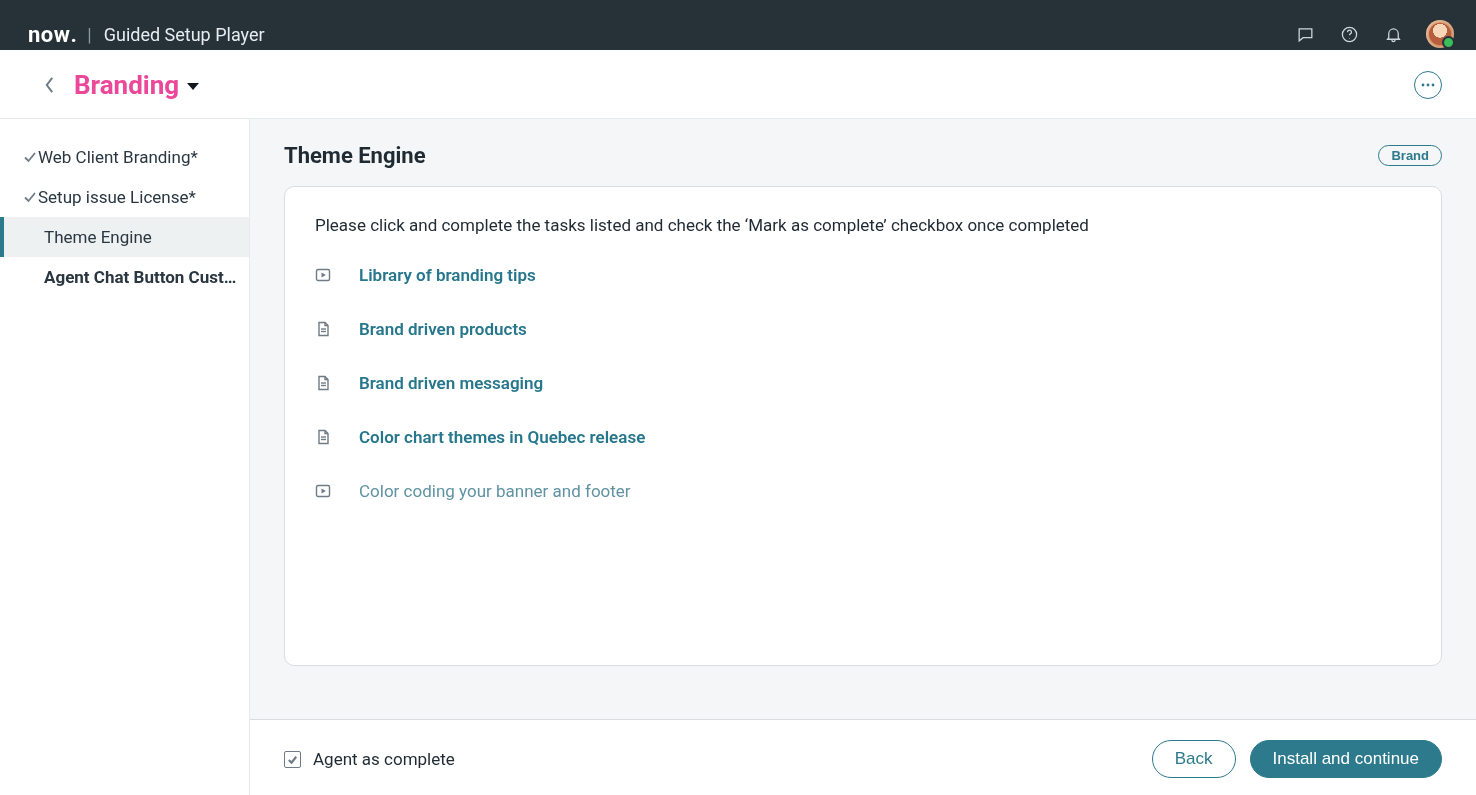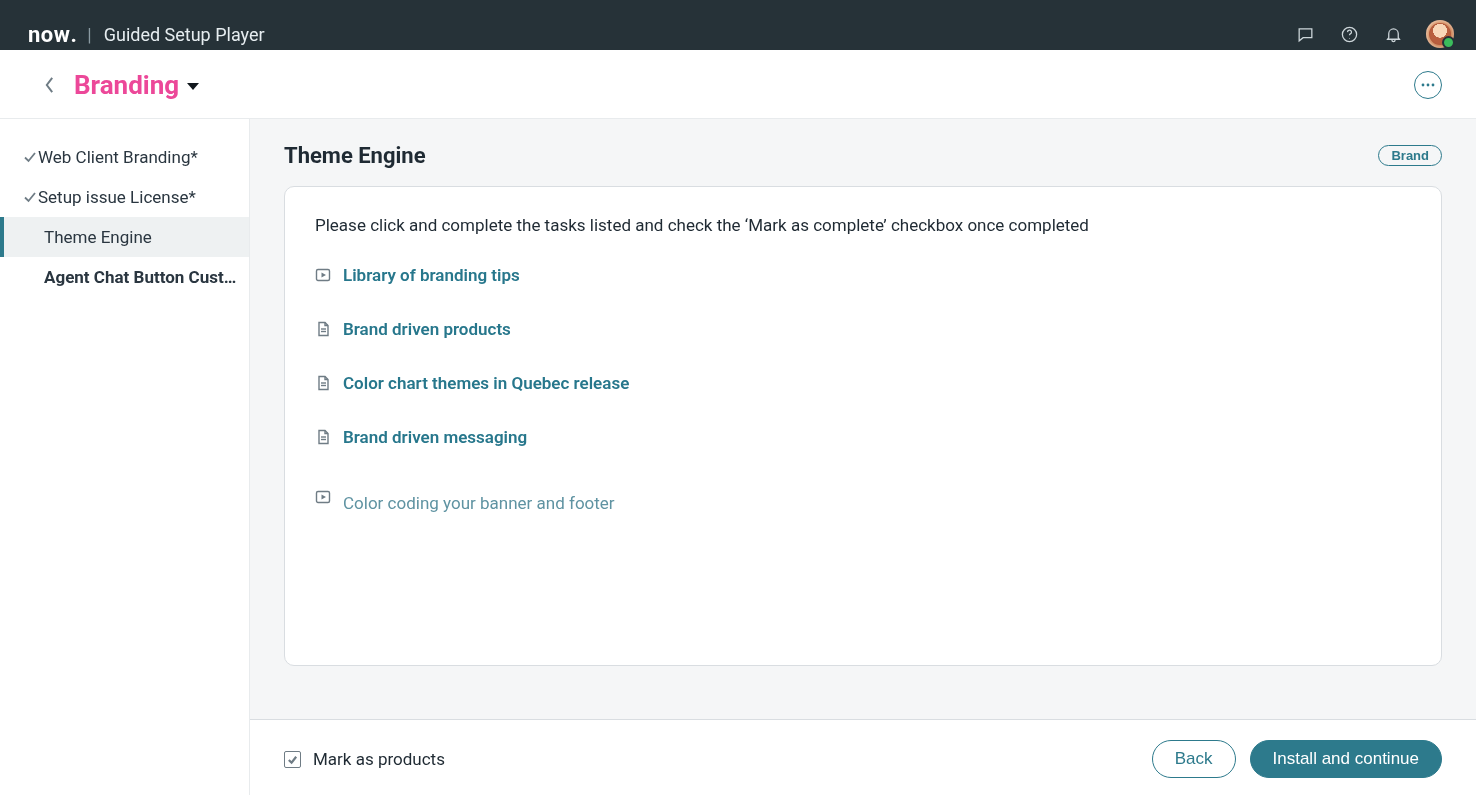--- a/index.html
+++ b/index.html
@@ -172,31 +172,31 @@
     background:var(--white);
     border:1px solid var(--border);
     border-radius:10px;
     padding:28px 30px 60px 30px;
     min-height:480px;
   }
   .task-intro{
     font-size:17px;color:#1f2a33;margin-bottom:30px;
   }
   .task-link-row{
-    display:flex;align-items:center;gap:12px;
+    display:flex;align-items:center;gap:28px;
     margin-bottom:34px;cursor:pointer;
   }
   .task-link-row .doc-icon,
   .task-link-row .play-icon{
     width:16px;height:16px;color:#6f7c85;flex-shrink:0;
   }
   .task-link-row .label{
     color:var(--link);font-size:17px;font-weight:600;
   }
-  .task-link-row.muted .label{font-weight:400;color:#5f93a2;margin-top:12px;}
+  .task-link-row.muted .label{font-weight:400;color:#5f93a2;}
 
   
   .footer{
     background:var(--white);
     border-top:1px solid var(--border);
     padding:20px 34px;
     display:flex;align-items:center;
   }
   .mark-complete{
     display:flex;align-items:center;gap:12px;font-size:17px;
@@ -328,50 +328,50 @@
                 </svg></span>
               <span class="label">Brand driven products</span>
             </div>
             <div class="task-link-row">
               <span class="doc-icon"><svg viewBox="0 0 16 16" fill="none" stroke="currentColor" stroke-width="1.4">
                   <path d="M4 1.5h6L13 4.5V14.5H4z"></path>
                   <path d="M10 1.5V4.5H13"></path>
                   <line x1="6" y1="8" x2="11" y2="8"></line>
                   <line x1="6" y1="10.5" x2="11" y2="10.5"></line>
                 </svg></span>
-              <span class="label">Color chart themes in Quebec release</span>
+              <span class="label">Brand driven messaging</span>
             </div>
             <div class="task-link-row">
               <span class="doc-icon"><svg viewBox="0 0 16 16" fill="none" stroke="currentColor" stroke-width="1.4">
                   <path d="M4 1.5h6L13 4.5V14.5H4z"></path>
                   <path d="M10 1.5V4.5H13"></path>
                   <line x1="6" y1="8" x2="11" y2="8"></line>
                   <line x1="6" y1="10.5" x2="11" y2="10.5"></line>
                 </svg></span>
-              <span class="label">Brand driven messaging</span>
+              <span class="label">Color chart themes in Quebec release</span>
             </div>
             <div class="task-link-row muted">
               <span class="play-icon"><svg viewBox="0 0 16 16" fill="none" stroke="currentColor" stroke-width="1.4">
                   <rect x="1.5" y="2.5" width="13" height="11" rx="1.5"></rect>
                   <polygon points="6.5,5.5 11,8 6.5,10.5" fill="currentColor" stroke="none"></polygon>
                 </svg></span>
               <span class="label">Color coding your banner and footer</span>
             </div>
           </div>
       </div>
     </div>
 
     <div class="footer">
       <label class="mark-complete">
         <span class="checkbox" id="mark-check">
           <svg viewBox="0 0 12 12">
               <polyline points="2,6.5 5,9.5 10,3"></polyline>
             </svg>
         </span>
-        <span>Mark as products</span>
+        <span>Agent as complete</span>
       </label>
       <div class="spacer"></div>
       <button class="btn btn-outline">Back</button>
       <button class="btn btn-primary">Install and continue</button>
     </div>
   </div>
 
 </div>
 
 </body></html>

